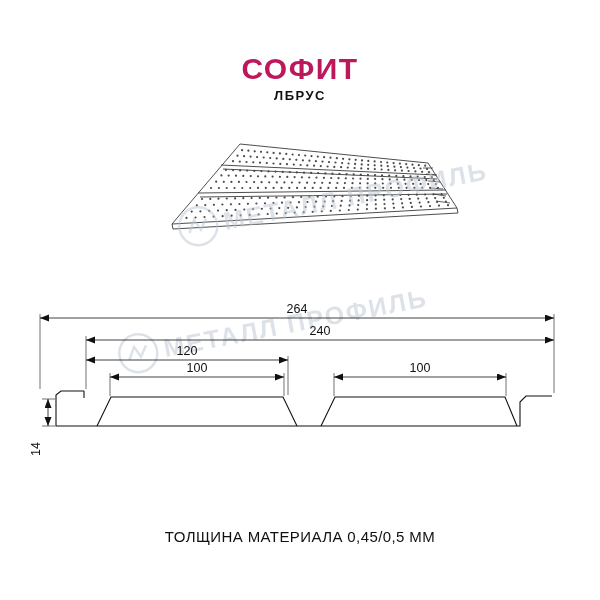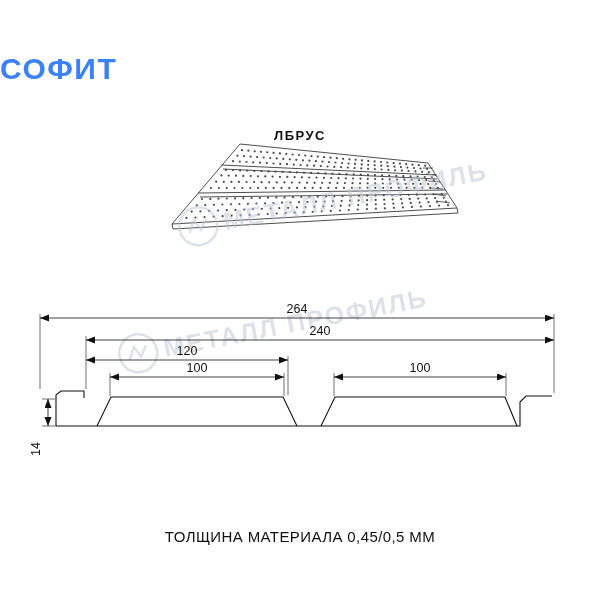--- a/index.html
+++ b/index.html
@@ -1,26 +1,26 @@
 <!DOCTYPE html>
 <html><head>
 <meta charset="utf-8">
 <style>
   html,body { margin:0; padding:0; background:#ffffff; }
   .page {
     position:relative; width:600px; height:600px; background:#ffffff;
     font-family:"Liberation Sans", sans-serif; overflow:hidden;
   }
   .title {
-    position:absolute; top:52px; left:0; width:100%; 
-    font-size:30px; font-weight:700; letter-spacing:1.5px; color:#3b82f6; margin:0;
+    position:absolute; top:52px; left:0; width:100%; text-align:center;
+    font-size:30px; font-weight:700; letter-spacing:1.5px; color:#be185d; margin:0;
   }
   .subtitle {
     position:absolute; top:88px; left:0; width:100%; text-align:center;
-    font-size:13px; font-weight:600; letter-spacing:1.5px; color:#111;margin-top:40px;
+    font-size:13px; font-weight:600; letter-spacing:1.5px; color:#111;
   }
   .footer {
     position:absolute; top:528px; left:0; width:100%; text-align:center;
     font-size:15px; font-weight:400; letter-spacing:0.4px; color:#111;
   }
   svg.drawing { position:absolute; left:0; top:0; }
   .dim-label { font-size:12.5px; fill:#111; font-family:"Liberation Sans", sans-serif; }
   .wm-text { font-size:25px; font-weight:700; letter-spacing:2px;
              font-family:"Liberation Sans", sans-serif; }
 </style>

